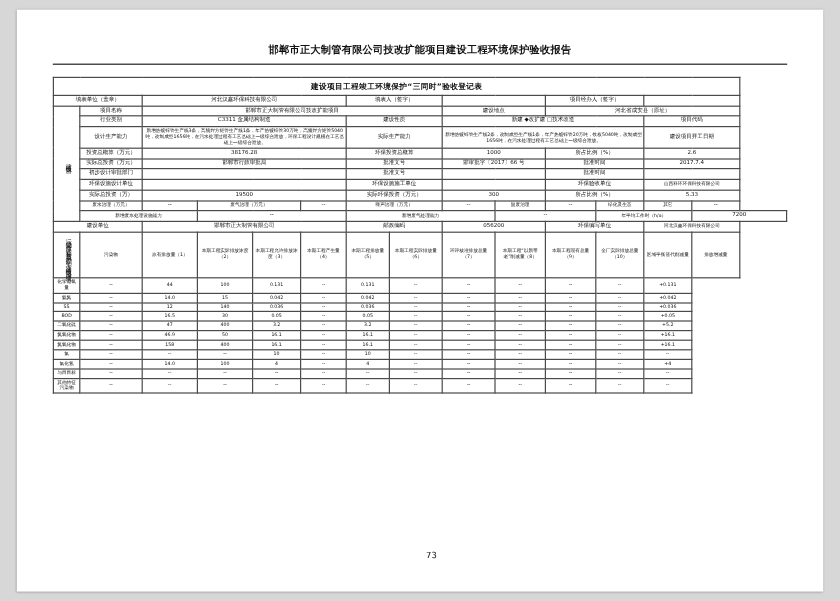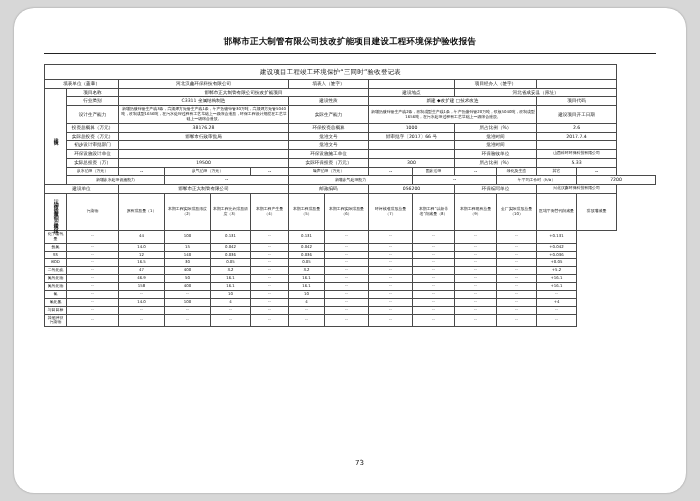--- a/index.html
+++ b/index.html
@@ -8,21 +8,20 @@
     background:#d7d7d7;
     font-family:"DejaVu Sans","Liberation Sans",sans-serif;
     overflow:hidden;
   }
   .page{
     position:absolute;left:14px;top:8px;
     width:672px;height:485px;
     background:#ffffff;
     box-shadow:0 0 2px rgba(0,0,0,.35);
     box-sizing:border-box;
-    border-radius:20px;
   }
   .doc-title{
     text-align:center;
     font-size:8.5px;
     font-weight:bold;
     color:#111;
     margin-top:28px;
     letter-spacing:.2px;
   }
   .rule{
@@ -42,21 +41,21 @@
   }
   table.main td{
     border:0.5px solid #4a4a4a;
     padding:1px 1px;
     text-align:center;
     vertical-align:middle;
     line-height:1.25;
     word-break:break-all;
   }
   .banner{
-    font-size:6.4px;font-weight:normal;letter-spacing:.3px;
+    font-size:6.4px;font-weight:bold;letter-spacing:.3px;
     padding:3px 0 !important;
   }
   .vlabel{
     font-size:5px;
     font-weight:normal;
     letter-spacing:1px;
     line-height:1.3;
   }
   .lbl{background:#fff;}
   .tiny{font-size:3.9px;}

